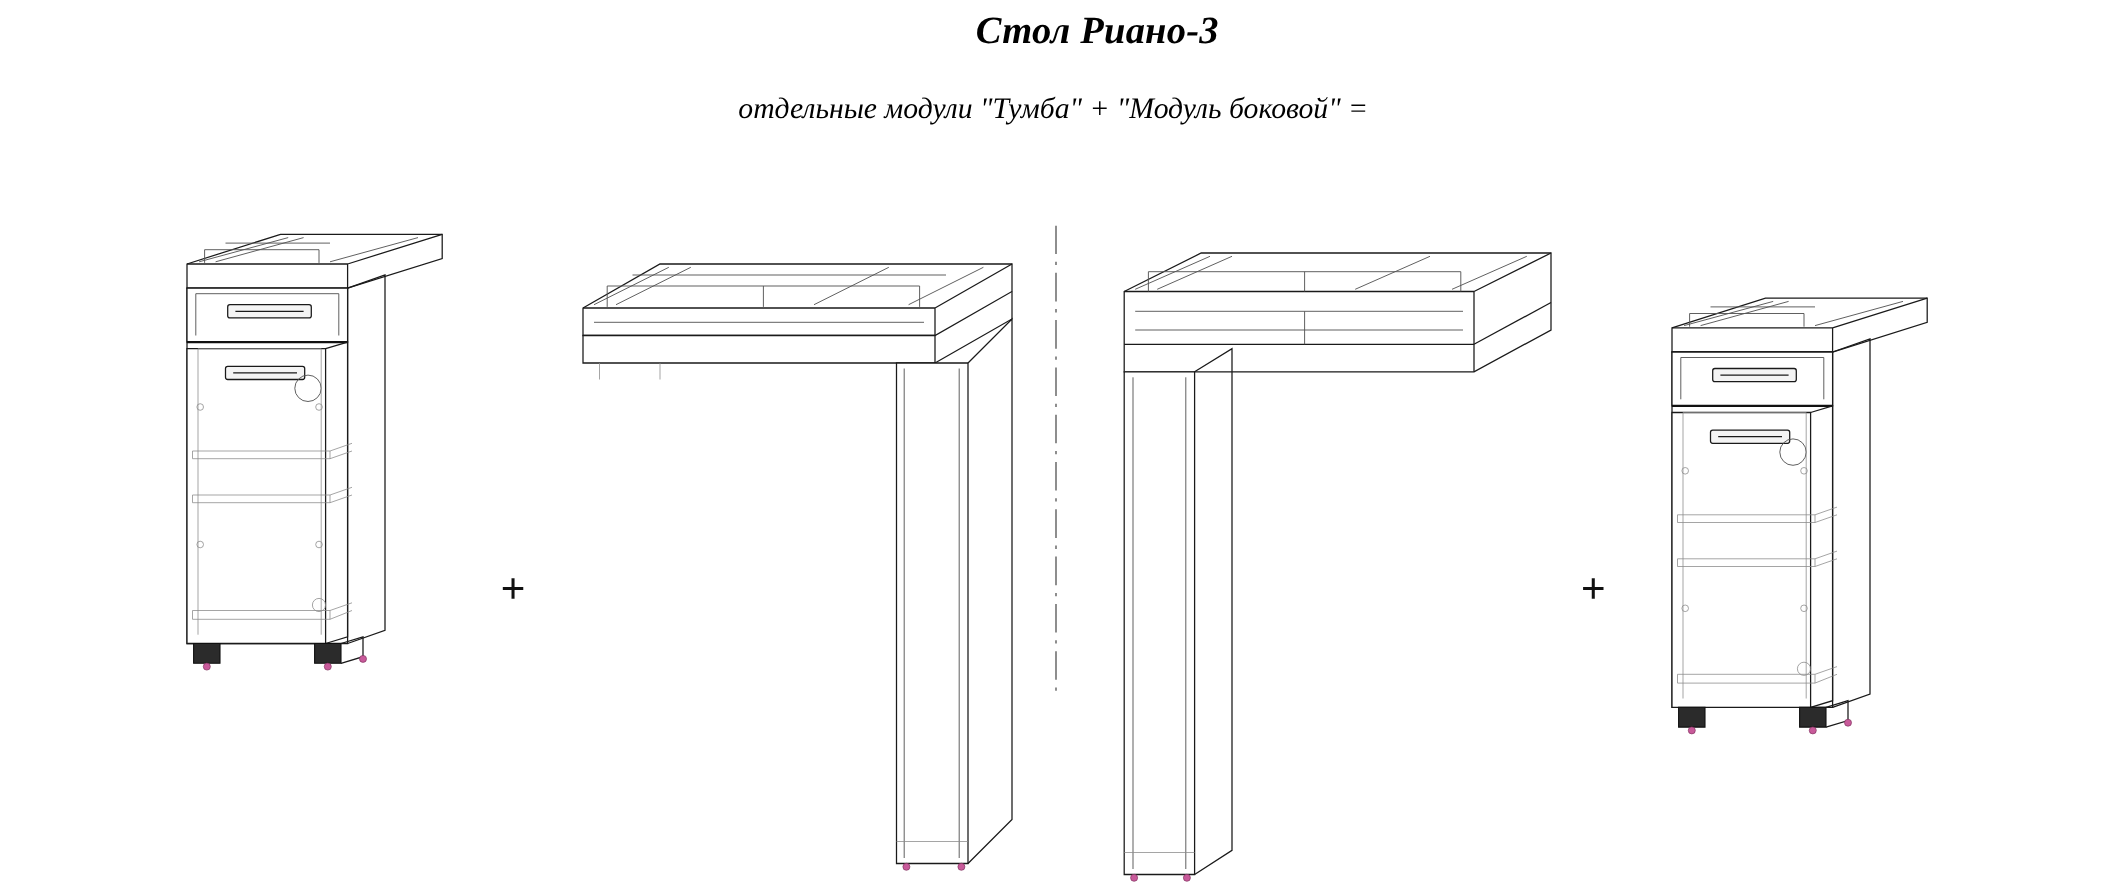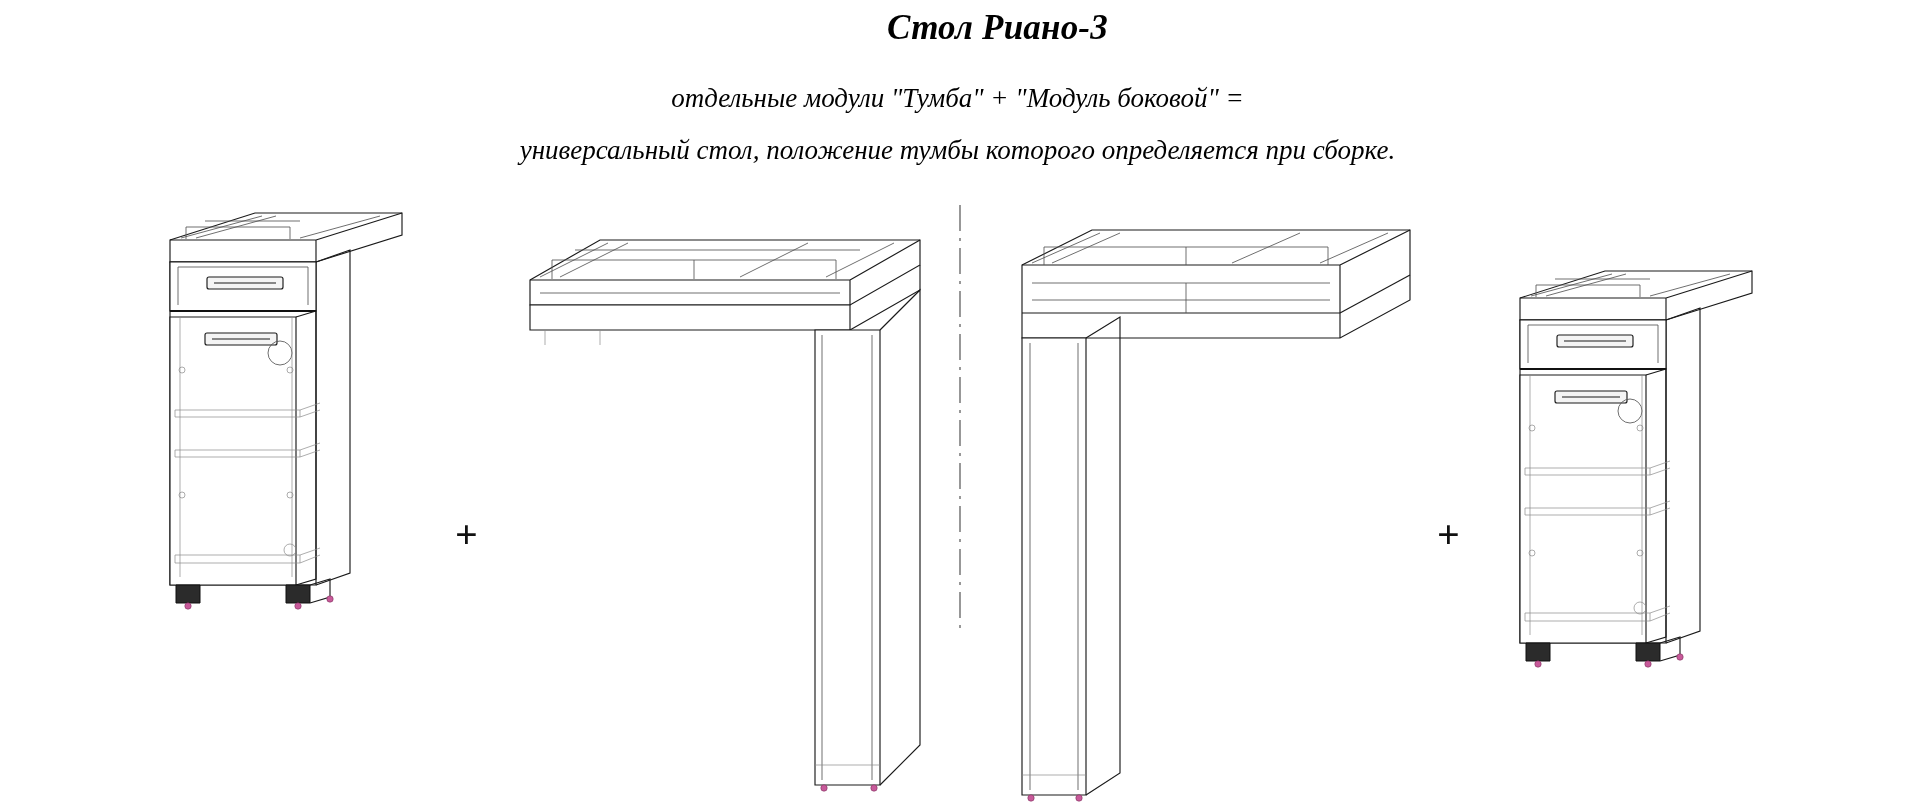--- a/index.html
+++ b/index.html
@@ -75,21 +75,20 @@
 </style>
 </head>
 <body>
 
 <div class="page">
 
   <div class="title">Стол Риано-3</div>
 
   <div class="subtitle-block">
     <div class="subtitle-line">отдельные модули "Тумба" + "Модуль боковой" =</div>
-    <div class="subtitle-line">универсальный стол, положение тумбы которого определяется при сборке.</div>
   </div>
 
   <div class="figure">
 
     <div class="plus" id="plus-left">+</div>
     <div class="plus" id="plus-right">+</div>
 
     <svg width="1915" height="604" viewBox="0 0 1915 604" xmlns="http://www.w3.org/2000/svg">
 
       <g>

